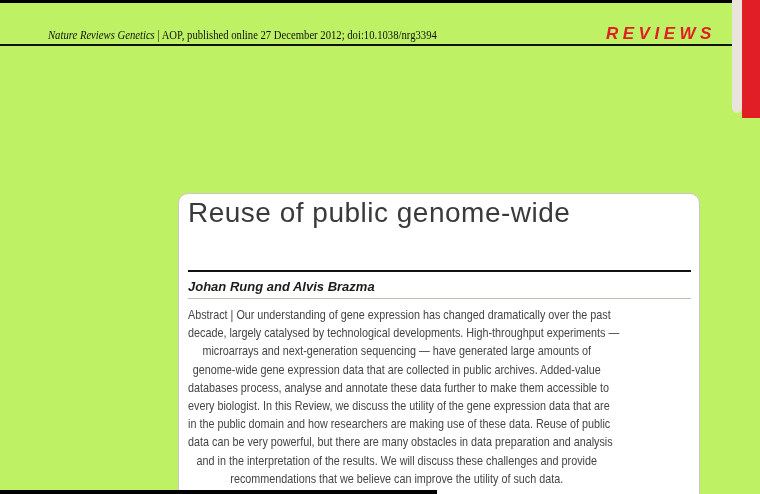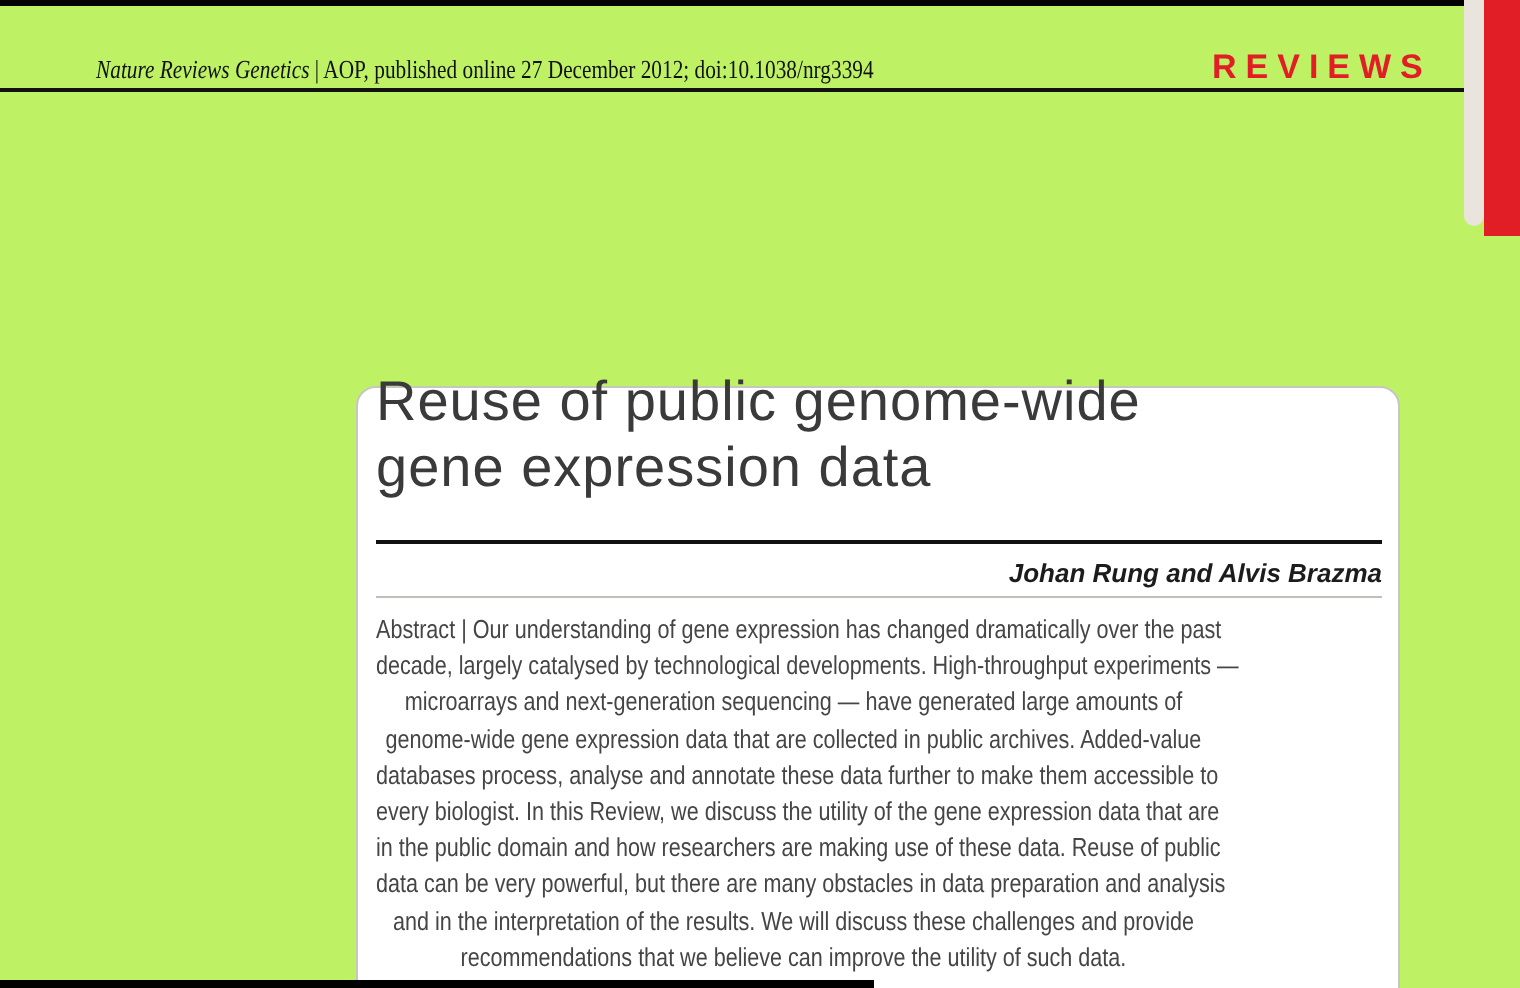--- a/index.html
+++ b/index.html
@@ -22,39 +22,40 @@
     font-size:13px;color:#111;
     white-space:nowrap;
     transform:scaleX(0.82);transform-origin:0 0;
   }
   .masthead .journal{font-style:italic;}
   .reviews-label{
     position:absolute;left:606px;top:24px;
     color:#e11d25;
     font-size:17px;font-weight:600;letter-spacing:4.5px;
     white-space:nowrap;
+    font-style:italic;
   }
   .header-rule{position:absolute;left:0;top:44px;width:737px;height:2px;background:#111;}
   
   .article-box{
     position:absolute;left:178px;top:193px;width:522px;height:400px;
     background:#fff;
     border:1px solid #c9c5bf;
     border-radius:10px;
     box-sizing:border-box;
   }
   .article-title{
-    position:absolute;left:188px;top:184px;width:505px;
+    position:absolute;left:188px;top:196px;width:505px;
     font-size:28px;line-height:33px;letter-spacing:0.5px;
     color:#3a3a3a;font-weight:400;
   }
   .title-rule{position:absolute;left:188px;top:270px;width:503px;height:2px;background:#111;}
   .article-authors{
     position:absolute;left:188px;top:279px;width:503px;
-    font-size:13px;font-weight:700;font-style:italic;color:#1c1c1c;text-align:right;
+    font-size:13px;font-weight:700;font-style:italic;color:#1c1c1c;
   }
   .authors-rule{position:absolute;left:188px;top:298px;width:503px;height:1px;background:#c2beb7;}
   .abstract{
     position:absolute;left:188px;top:306px;width:503px;
     font-size:13px;line-height:18.2px;color:#454545;text-align:center;
   }
   .abstract .line{
     white-space:nowrap;
     transform:scaleX(0.83);transform-origin:0 50%;
     height:18.2px;
@@ -75,21 +76,20 @@
 
   <div class="header-rule"></div>
 
   <div class="beige-strip"></div>
   <div class="red-bar"></div>
 
   <div class="article-box"></div>
 
   <div class="article-title">
     <div>Reuse of public genome-wide</div>
-    <div>gene expression data</div>
   </div>
 
   <div class="title-rule"></div>
 
   <div class="article-authors">Johan Rung and Alvis Brazma</div>
 
   <div class="authors-rule"></div>
 
   <div class="abstract">
     <div class="line">Abstract | Our understanding of gene expression has changed dramatically over the past</div>

